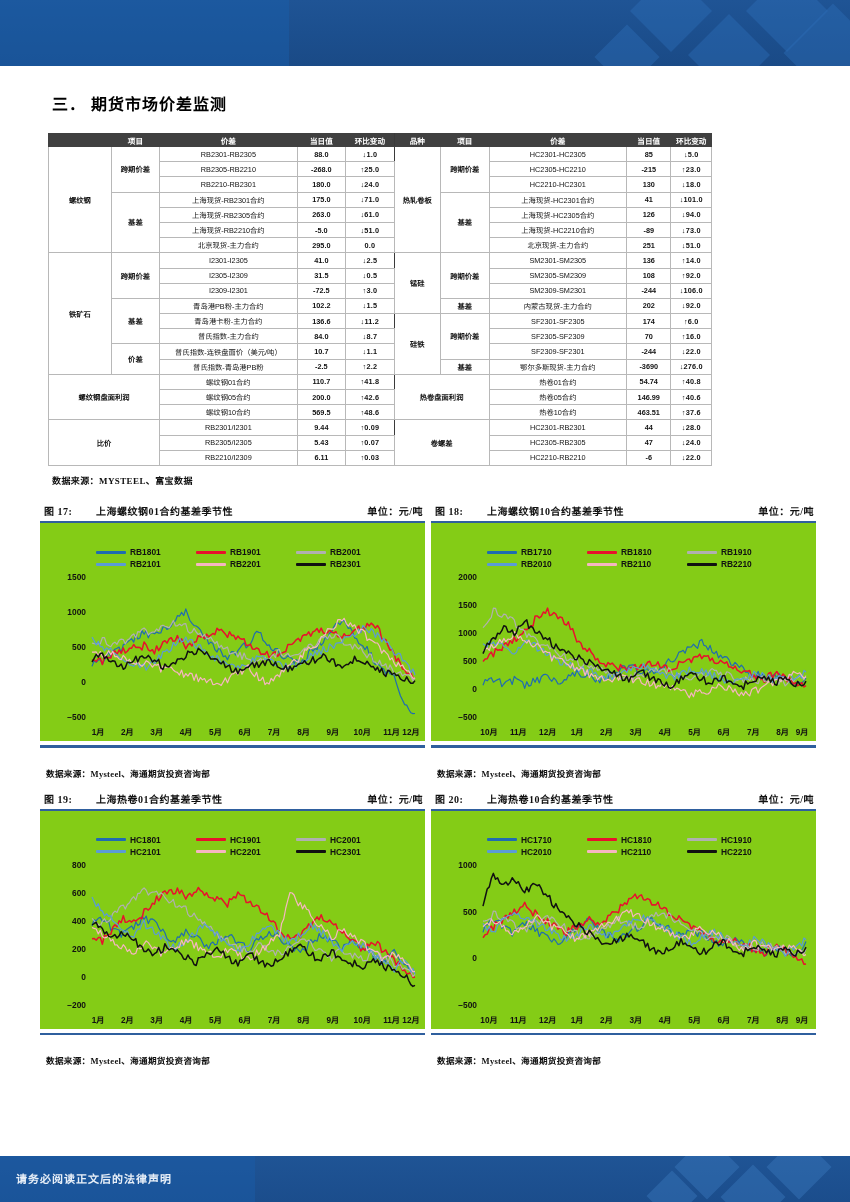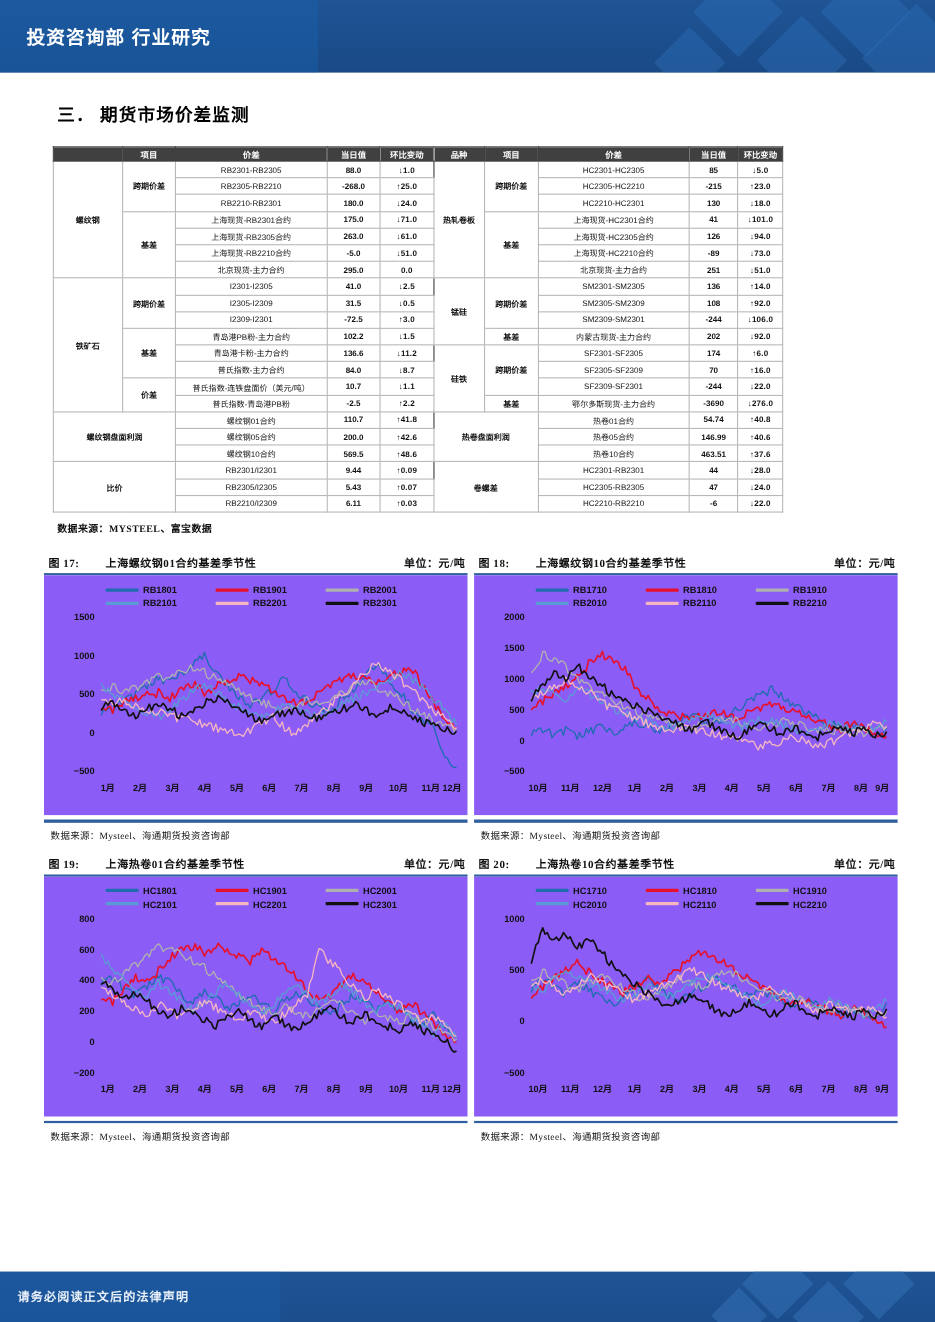--- a/index.html
+++ b/index.html
@@ -94,34 +94,34 @@
   }
   .chart-box{ width:385px; }
   .chart-head{
     display:flex; align-items:baseline; font-family:"Liberation Serif","DejaVu Serif",serif;
     font-size:10px; font-weight:bold; color:#111; padding:0 2px 3px 4px;
   }
   .ch-num{ width:52px; letter-spacing:.5px;}
   .ch-title{ flex:1; letter-spacing:.5px;}
   .ch-unit{ letter-spacing:.5px; }
   .chart-rule{ height:2.4px; background:#2f5f9e; width:100%; }
-  .chart-body{ position:relative; height:218px; background:#8b5cf6; padding-top:4px;}
+  .chart-body{ position:relative; height:218px; background:#84cc16; padding-top:20px;}
   .legend{
     display:grid; grid-template-columns:repeat(3,1fr);
     row-gap:2px; margin:4px 0 2px 56px; width:300px;
   }
   .lg{ display:flex; align-items:center; gap:4px; }
   .lg i{ display:block; width:30px; height:3px; border-radius:1px; }
   .lg span{ font-size:8.4px; font-weight:bold; color:#111;
      font-family:"Liberation Sans","DejaVu Sans",sans-serif; }
   .plot{ position:relative; width:385px; height:172px; }
   .plot svg{ display:block; }
   .chart-foot-rule{ height:2.2px; background:#2f5f9e; margin-top:4px;}
   .chart-source{
-    font-size:8.6px; font-weight:normal; color:#111; padding:5px 0 0 6px;
+    font-size:8.6px; font-weight:bold; color:#111; padding:19px 0 0 6px;
     font-family:"Liberation Serif","DejaVu Serif",serif; letter-spacing:.3px;
   }
   .axis-lbl{ font-size:8.4px; font-weight:bold; fill:#111;
      font-family:"Liberation Sans","DejaVu Sans",sans-serif; }
   .xtick{ font-size:8.2px; font-weight:bold; fill:#111;
      font-family:"Liberation Sans","DejaVu Sans",sans-serif; }
 
   
   .footer{
     position:absolute; left:0; bottom:0; width:850px; height:46px;
@@ -151,21 +151,20 @@
 <div class="page">
 
   <div class="header">
     <div class="hdr-diamonds">
       <i class="d1"></i>
         <i class="d2"></i>
         <i class="d3"></i>
         <i class="d4"></i>
         <i class="d5"></i>
     </div>
-    <div class="hdr-title">投资咨询部  行业研究</div>
   </div>
   <div class="hdr-underline"></div>
 
   <div class="sec-title">三． 期货市场价差监测</div>
 
   <div class="table-wrap">
     <table class="spread">
       <colgroup>
         <col style="width:62px">
           <col style="width:48px">

